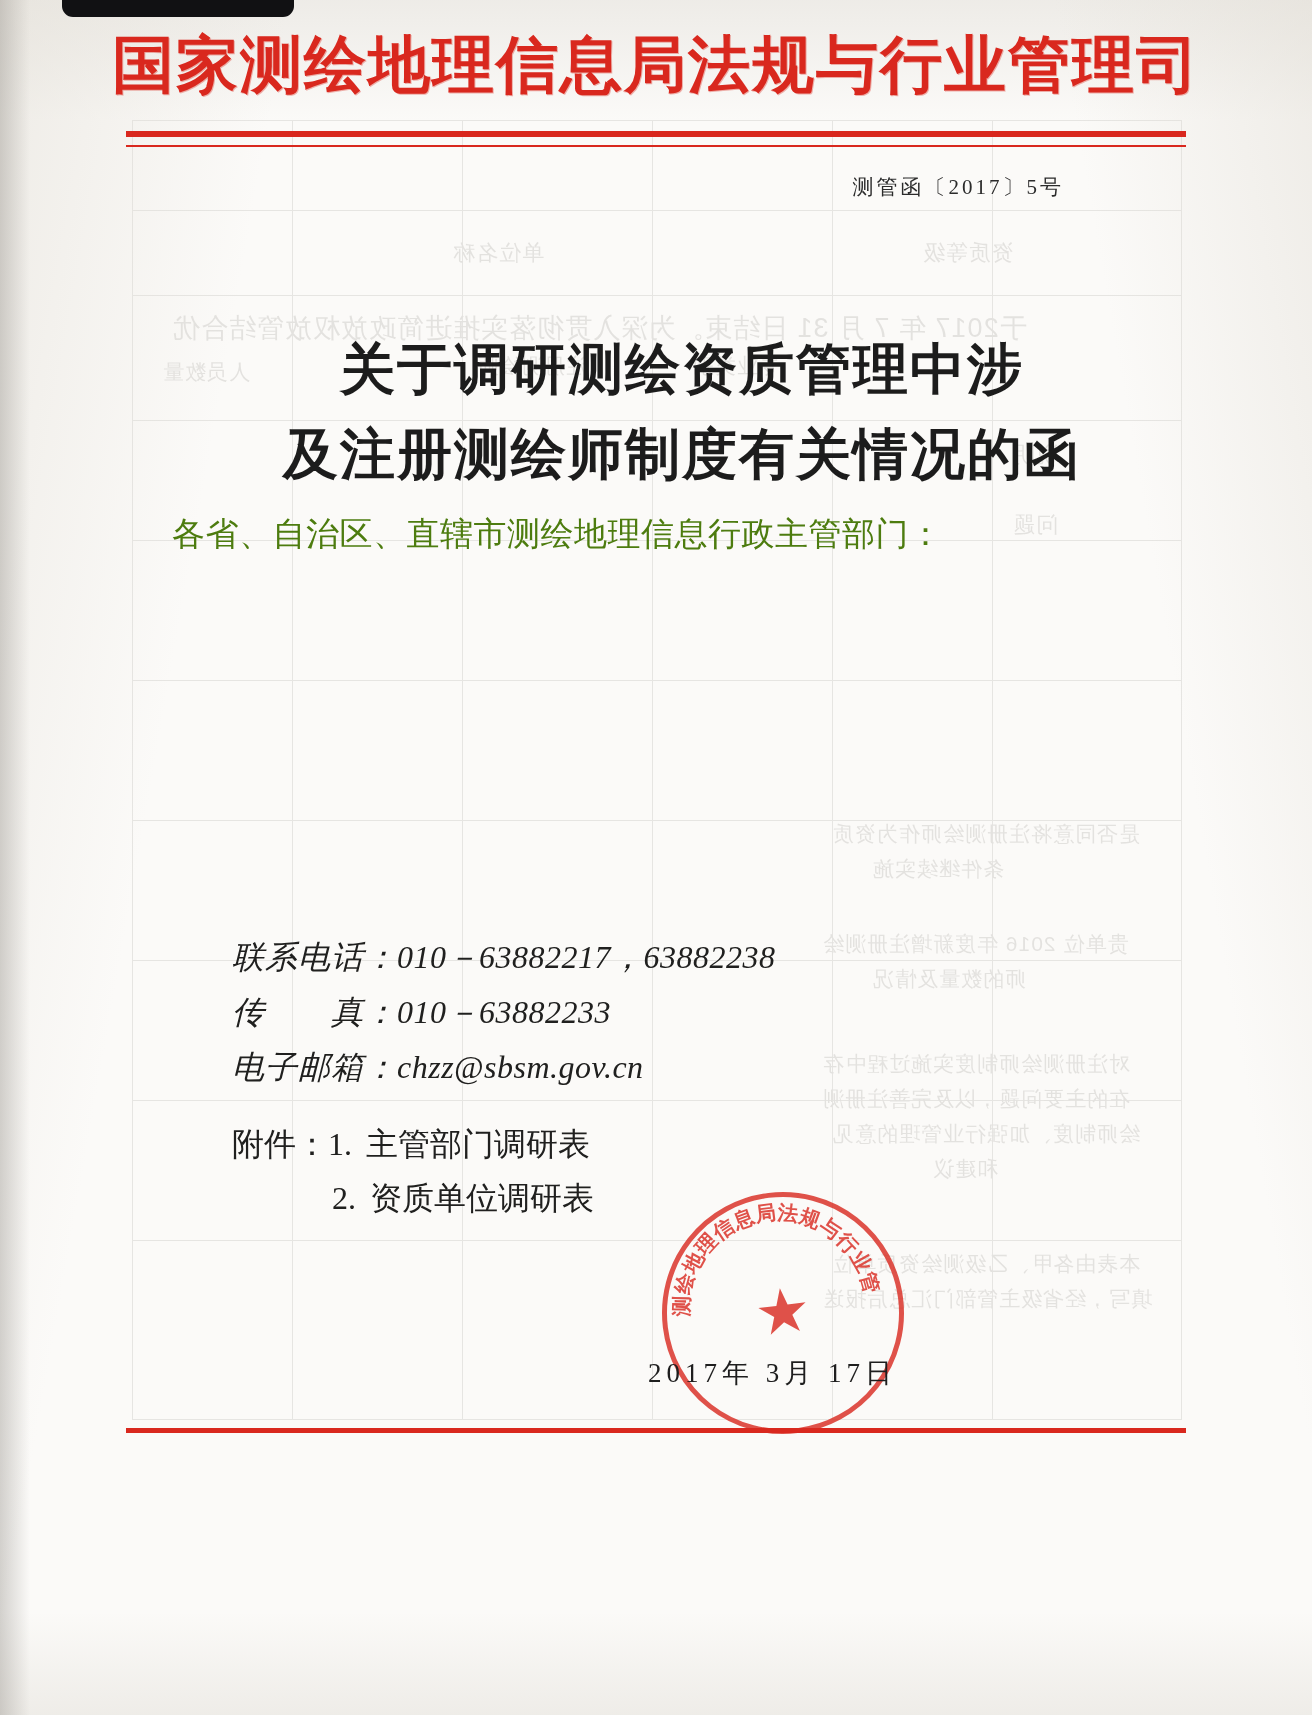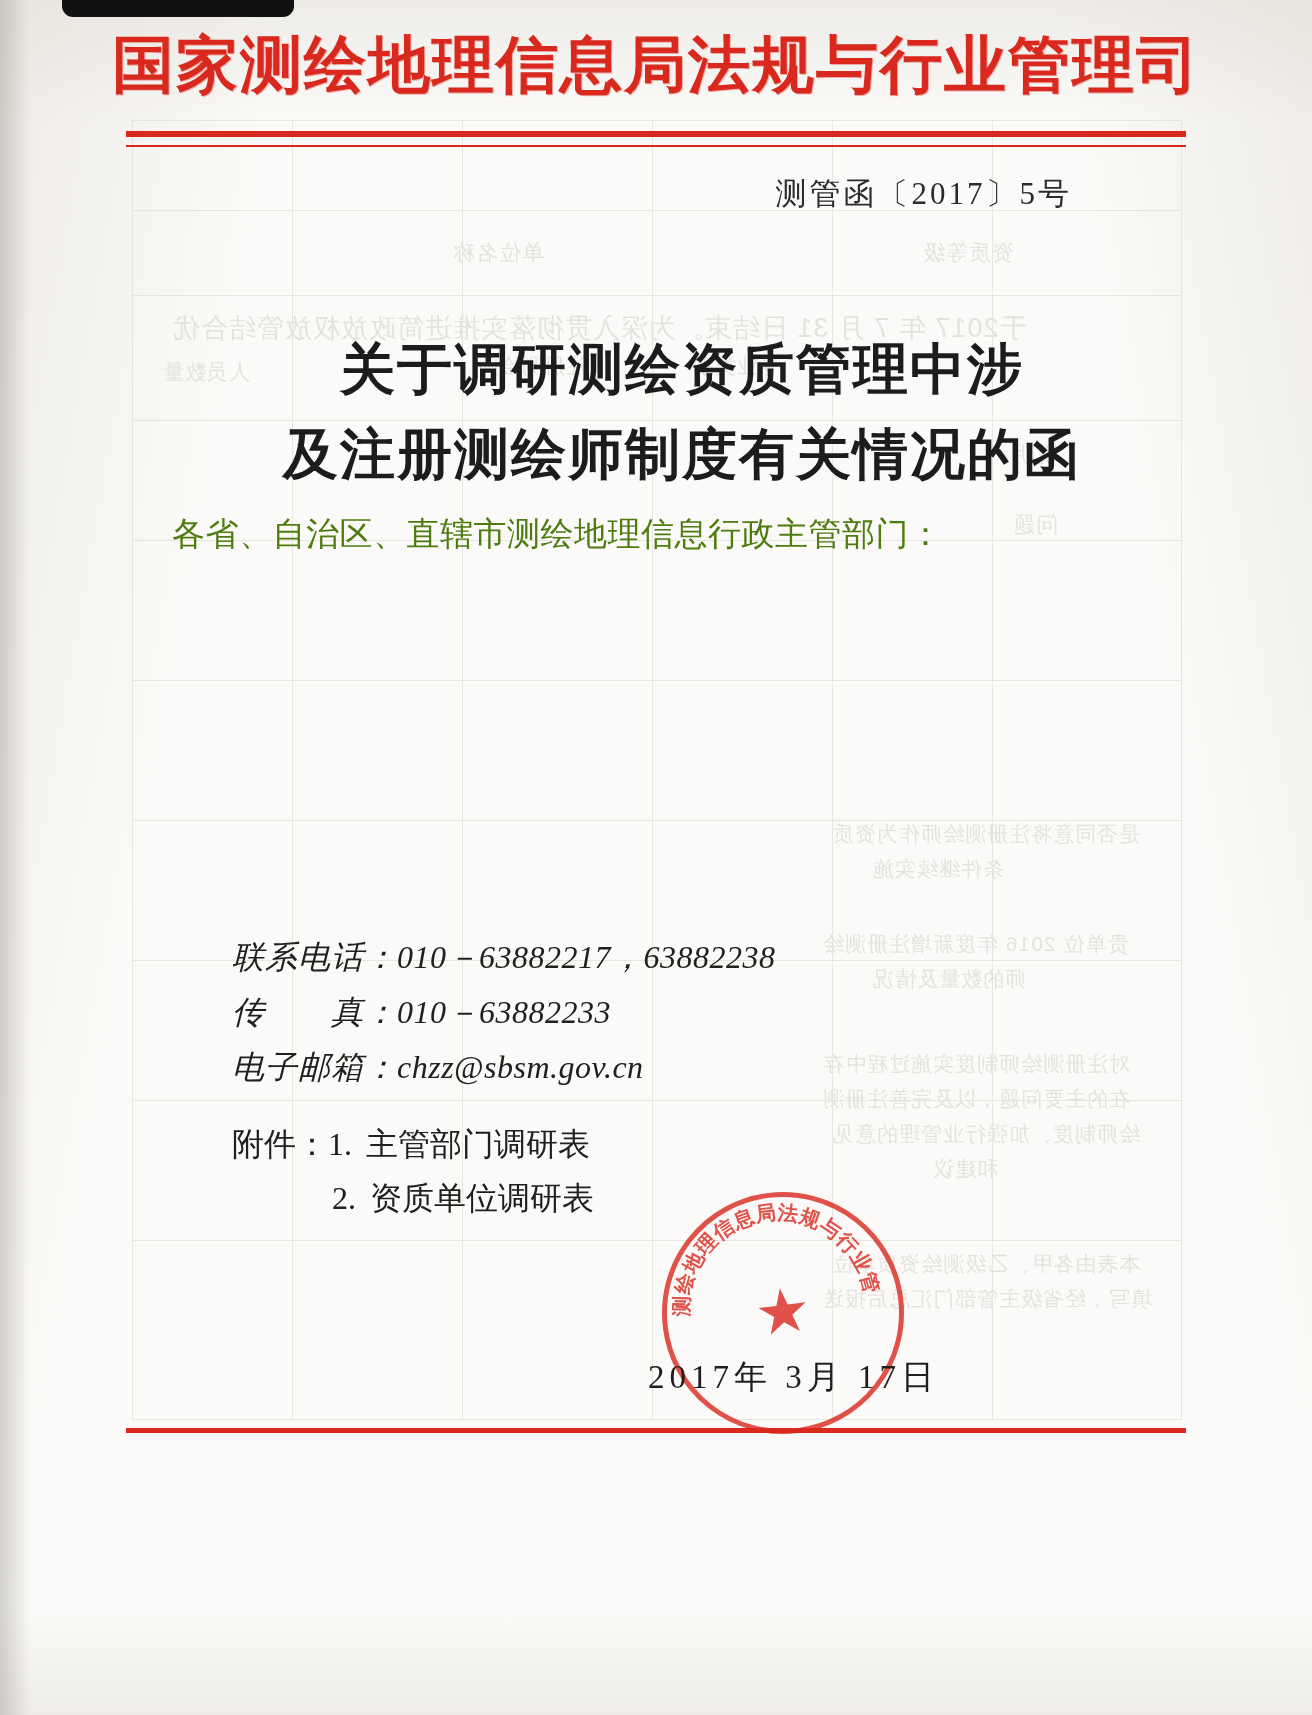--- a/index.html
+++ b/index.html
@@ -106,23 +106,23 @@
     left: 126px;
     top: 145px;
     width: 1060px;
     height: 2px;
     background: #d9281e;
   }
 
   
   .doc-number {
     position: absolute;
-    right: 240px;
+    right: 248px;
     top: 173px;
-    font-size: 31px;
+    font-size: 21px;
     color: #2b2b2b;
     letter-spacing: 3px;
     white-space: nowrap;
   }
 
   
   .doc-title {
     position: absolute;
     left: 0;
     top: 327px;
@@ -220,21 +220,21 @@
     font-size: 20.5px;
     font-weight: bold;
     letter-spacing: 0.5px;
   }
 
   
   .doc-date {
     position: absolute;
     left: 648px;
     top: 1355px;
-    font-size: 33px;
+    font-size: 27px;
     color: #1e1e1e;
     letter-spacing: 5px;
     white-space: nowrap;
   }
 
   
   .rule-bottom {
     position: absolute;
     left: 126px;
     top: 1428px;

